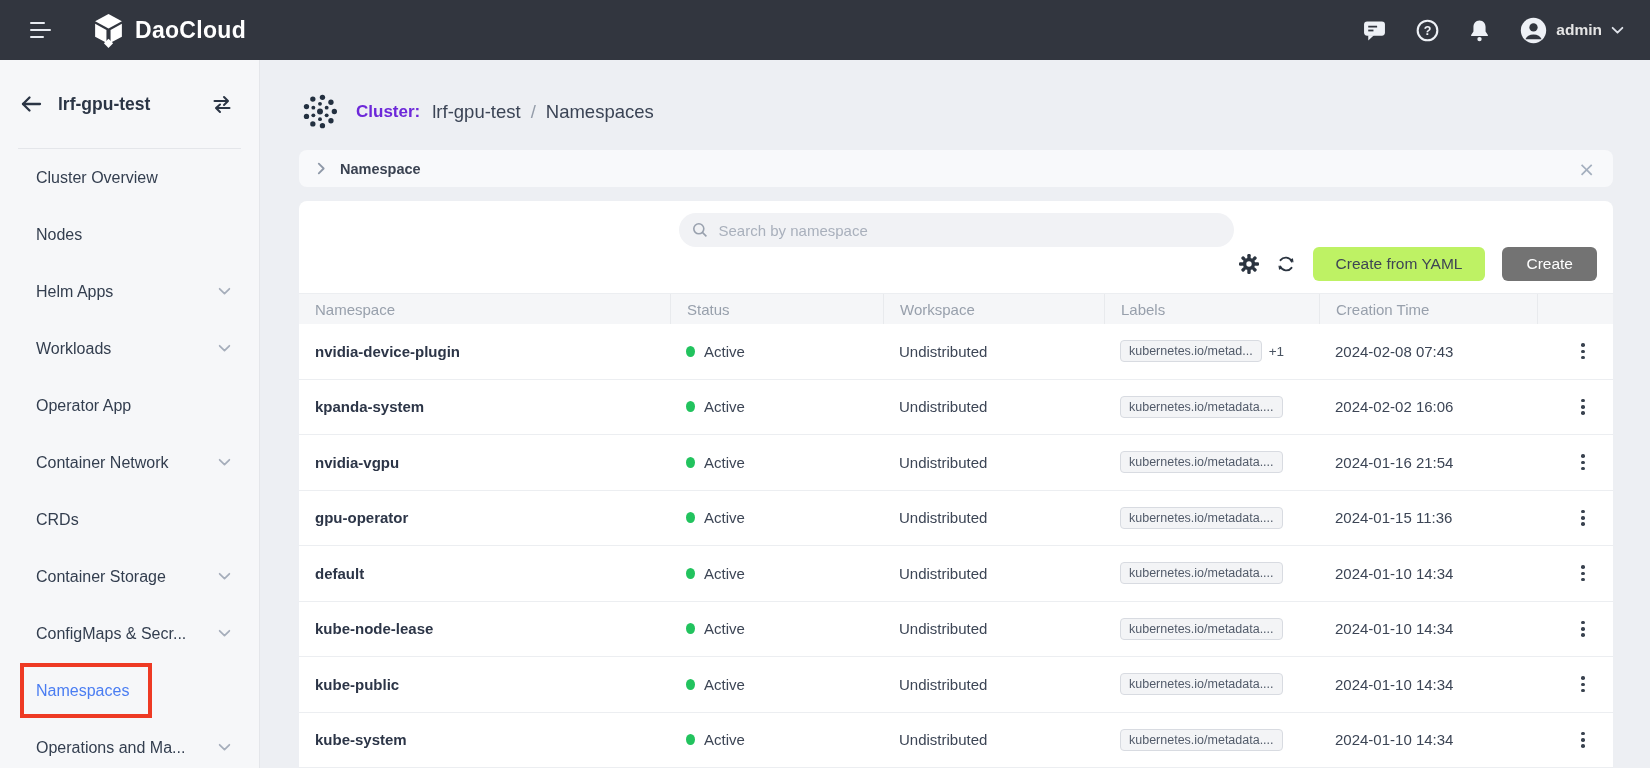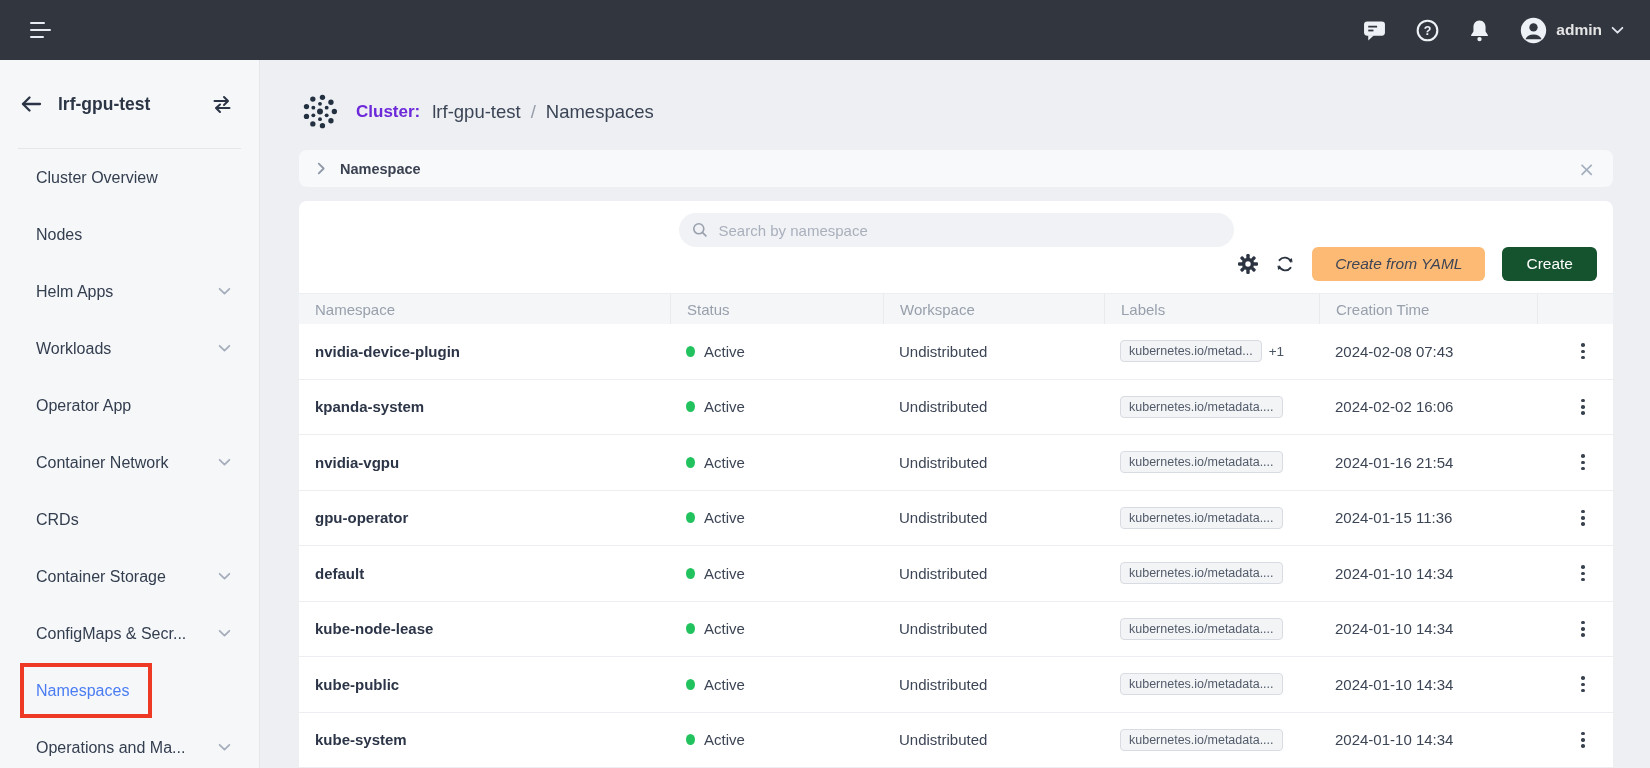--- a/index.html
+++ b/index.html
@@ -45,22 +45,22 @@
   .card { margin:14px 37px 0 39px; background:#ffffff; border-radius:8px 8px 0 0; flex:1; display:flex; flex-direction:column; overflow:hidden; }
   
   .toolbar { display:flex; align-items:center; padding:12px 16px;flex-direction:column; }
   .search { width:555px; height:34px; background:#f1f2f5; border-radius:17px; display:flex; align-items:center; padding:0 13px; }
   .search svg { flex-shrink:0; }
   .search input { border:none; background:transparent; outline:none; font-size:15px; color:#3a4454; width:100%; margin-left:9px; font-family:"Liberation Sans", sans-serif; }
   .search input::placeholder { color:#a9b0bc; }
   .toolbar-right { margin-left:auto; display:flex; align-items:center; gap:17px; }
   .icon-btn { display:flex; align-items:center; cursor:pointer; }
   .btn { height:34px; border:none; border-radius:6px; font-size:15.5px; font-family:"Liberation Sans", sans-serif; cursor:pointer; display:flex; align-items:center; }
-  .btn-secondary { background:#fdba74; color:#3e4554; padding:0 23px;font-style:italic; }
-  .btn-primary { background:#14532d; color:#ffffff; padding:0 24px; }
+  .btn-secondary { background:#bef264; color:#3e4554; padding:0 23px; }
+  .btn-primary { background:#737373; color:#ffffff; padding:0 24px; }
   
   .thead { display:flex; height:42px; background:#f5f6f8; border-top:1px solid #eceef1; align-items:stretch; font-size:15px; color:#98a0ac; }
   .th { padding-left:16px; display:flex; align-items:center; border-left:1px solid #e8eaed; }
   .th:first-child { border-left:none; }
   .col-0 { width:371px; flex-shrink:0; }
   .col-1 { width:213px; flex-shrink:0; }
   .col-2 { width:221px; flex-shrink:0; }
   .col-3 { width:215px; flex-shrink:0; }
   .col-4 { width:218px; flex-shrink:0; }
   .col-5 { flex:1; }
@@ -75,20 +75,31 @@
 </style>
 </head>
 <body>
 
 <div class="topbar">
   <div class="hamburger">
       <span></span>
       <span></span>
       <span></span>
     </div>
+  <div class="brand">
+    <span style="display:flex;">
+      <svg width="33" height="35" viewBox="0 0 32 34">
+        <polygon points="16,1 29,8 16,15 3,8" fill="#ffffff"></polygon>
+        <polygon points="3,10.5 14,16.5 14,29 3,23" fill="#ffffff"></polygon>
+        <polygon points="29,10.5 18,16.5 18,29 29,23" fill="#ffffff"></polygon>
+        <polygon points="16,25 11.5,29.5 16,34 20.5,29.5" fill="#ffffff"></polygon>
+      </svg>
+    </span>
+    <span>DaoCloud</span>
+  </div>
   <div class="topbar-right">
     <span class="tb-icon">
       <svg width="23" height="21" viewBox="0 0 22 20">
         <rect x="1" y="1.5" width="20" height="13.5" rx="3" fill="#eef1f6"></rect>
         <polygon points="5,14.5 5,19.5 10.5,14.5" fill="#eef1f6"></polygon>
         <line x1="5" y1="6.3" x2="13.5" y2="6.3" stroke="#32363f" stroke-width="1.7"></line>
         <line x1="5" y1="10" x2="10" y2="10" stroke="#32363f" stroke-width="1.7"></line>
       </svg>
     </span>
     <span class="tb-icon">

